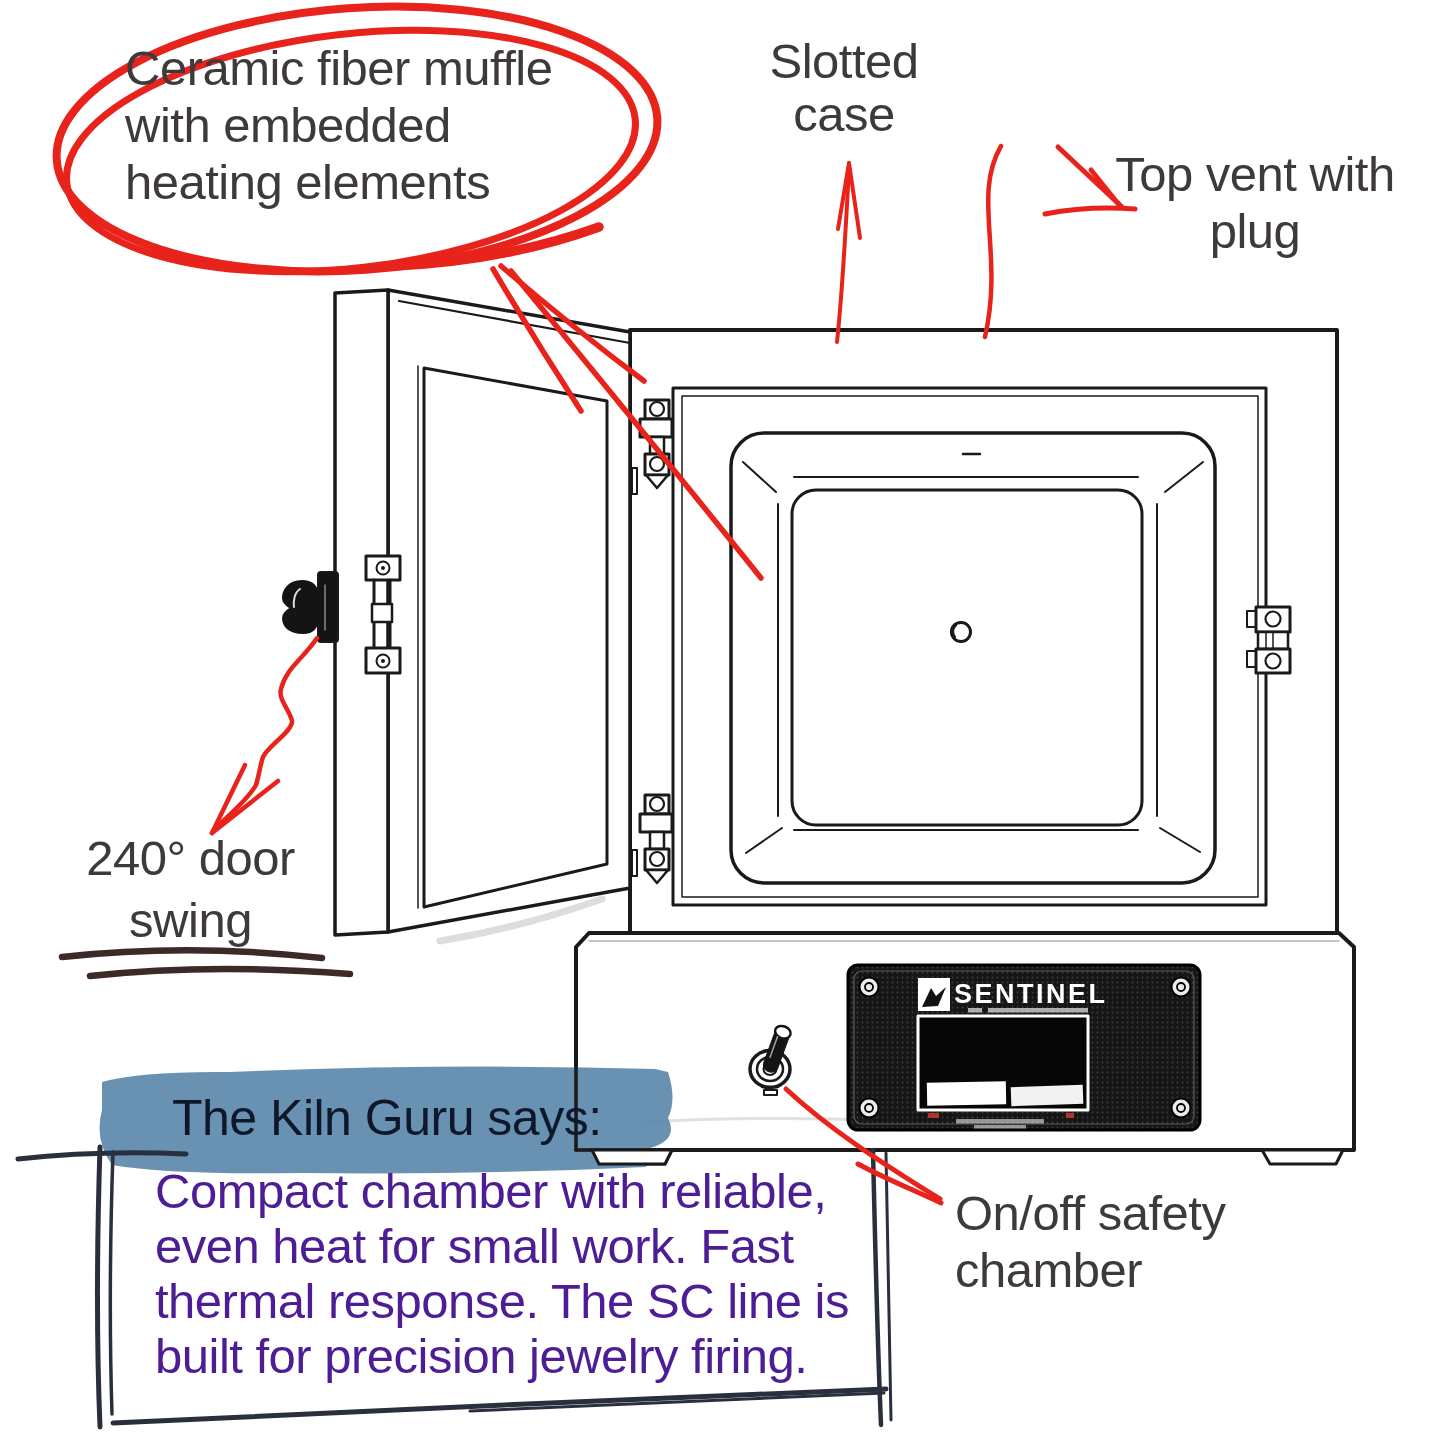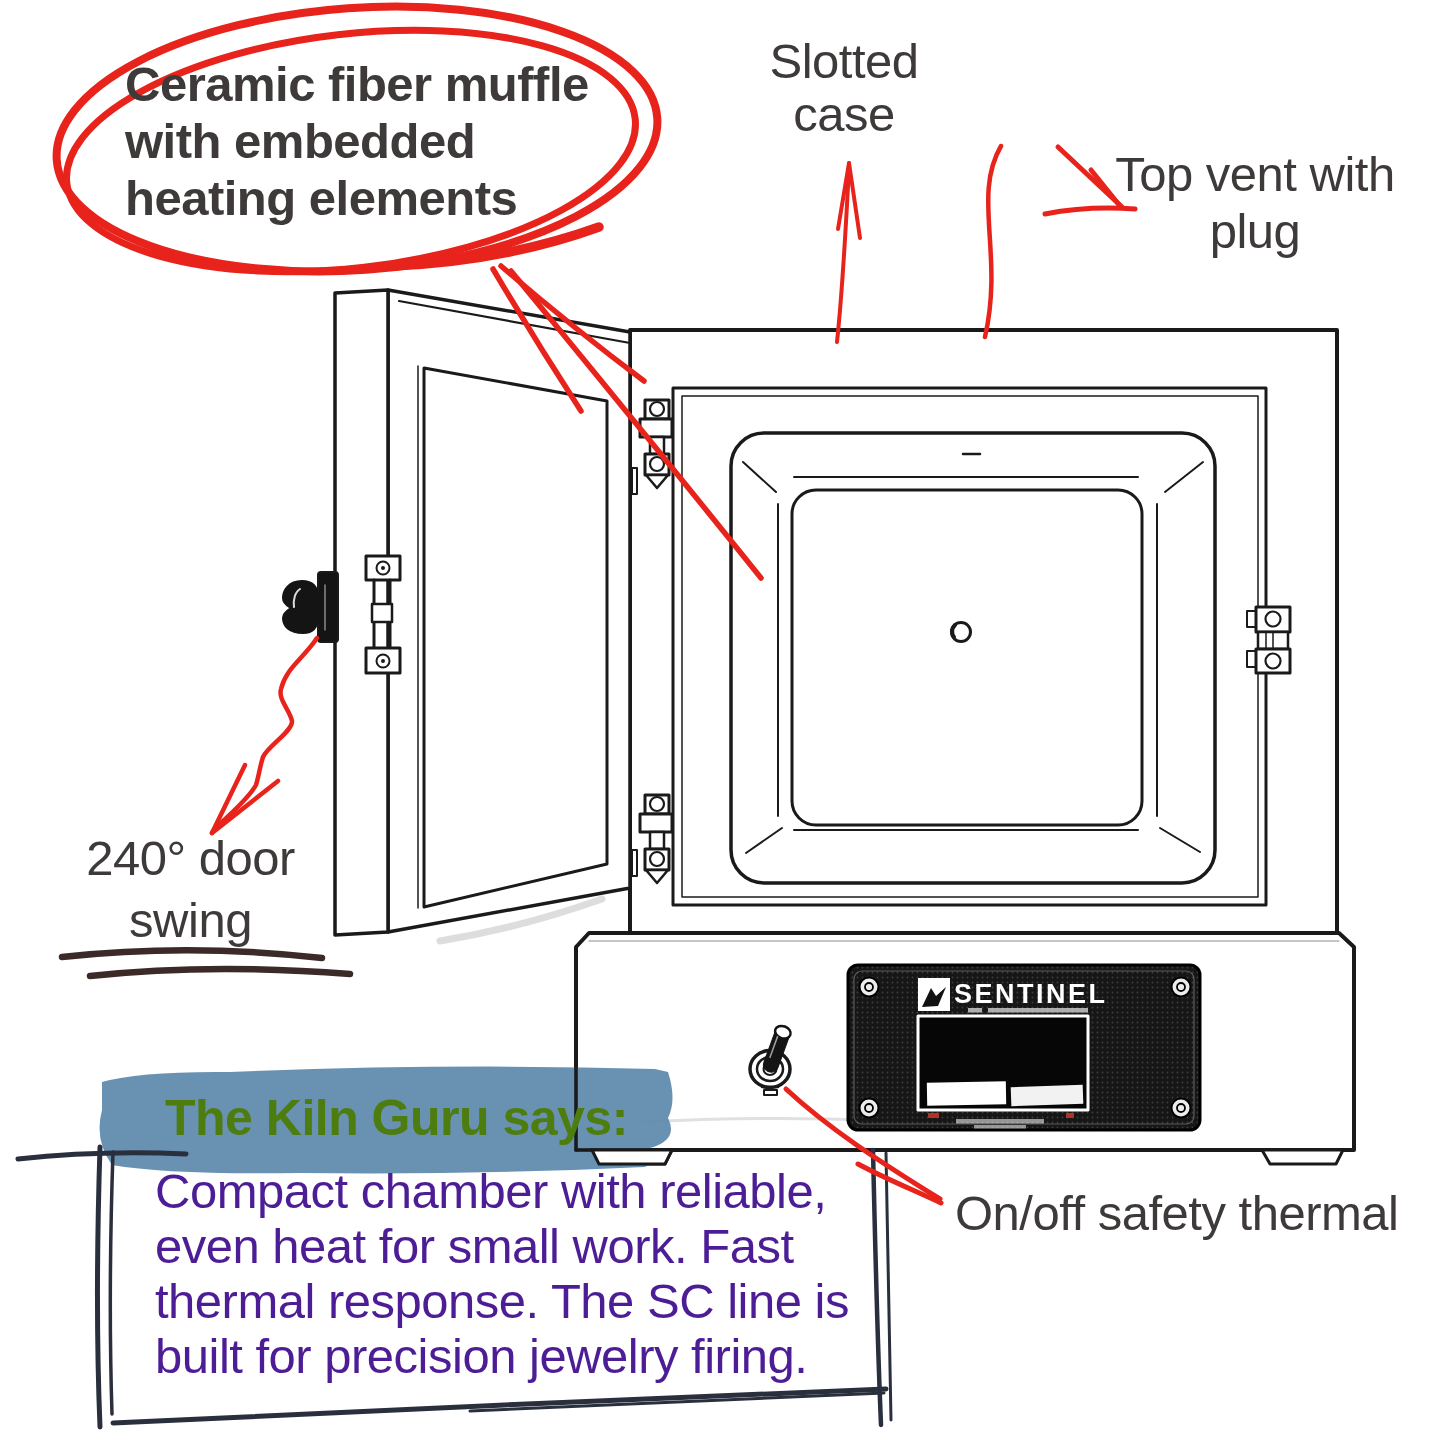--- a/index.html
+++ b/index.html
@@ -2,22 +2,22 @@
 <html><head>
 <meta charset="utf-8">
 <style>
   html,body{margin:0;padding:0;background:#fff;}
   #stage{position:relative;width:1445px;height:1445px;background:#fff;overflow:hidden;
          font-family:"Liberation Sans",sans-serif;}
   #stage svg{position:absolute;left:0;top:0;}
   .lbl{position:absolute;color:#3e3a3a;font-size:49px;line-height:57px;white-space:pre-line;
        letter-spacing:-0.5px;}
   .center{text-align:center;}
-  .guru-title{position:absolute;left:165px;top:1089px;font-size:50px;font-weight:bold;
-              color:#4d7c0f;letter-spacing:-0.5px;}
+  .guru-title{position:absolute;left:172px;top:1089px;font-size:50px;font-weight:normal;
+              color:#0f172a;letter-spacing:-0.5px;}
   .guru-body{position:absolute;left:155px;top:1164px;width:790px;font-size:49px;line-height:55px;
              color:#4c1d95;white-space:pre-line;letter-spacing:-0.5px;}
 </style>
 </head>
 <body>
 
 <div id="stage">
 
 <svg width="1445" height="1445" viewBox="0 0 1445 1445">
   <defs>
@@ -232,34 +232,34 @@
       <path d="M212 833 L245 765"></path>
       <path d="M212 833 L278 781"></path>
     </g>
     <g stroke-width="5">
       <path d="M786 1089 C828 1128 880 1162 940 1199"></path>
       <path d="M858 1164 C888 1180 916 1191 941 1203"></path>
     </g>
   </g>
 </svg>
 
-<div class="lbl" style="left:125px;top:56px;width:500px;font-weight:bold;">Ceramic fiber muffle
+<div class="lbl" style="left:125px;top:40px;width:500px;">Ceramic fiber muffle
 with embedded
 heating elements</div>
 
 <div class="lbl center" style="left:1070px;top:146px;width:370px;">Top vent with
 plug</div>
 
 <div class="lbl center" style="left:744px;top:35px;width:200px;line-height:53px;">Slotted
 case</div>
 
 <div class="lbl center" style="left:38px;top:827px;width:305px;line-height:62px;">240° door
 swing</div>
 
-<div class="lbl" style="left:955px;top:1185px;width:470px;">On/off safety thermal</div>
+<div class="lbl" style="left:955px;top:1185px;width:470px;">On/off safety chamber</div>
 
 <div class="guru-title">The Kiln Guru says:</div>
 
 <div class="guru-body">Compact chamber with reliable,
 even heat for small work. Fast
 thermal response. The SC line is
 built for precision jewelry firing.</div>
 
 </div>
 

